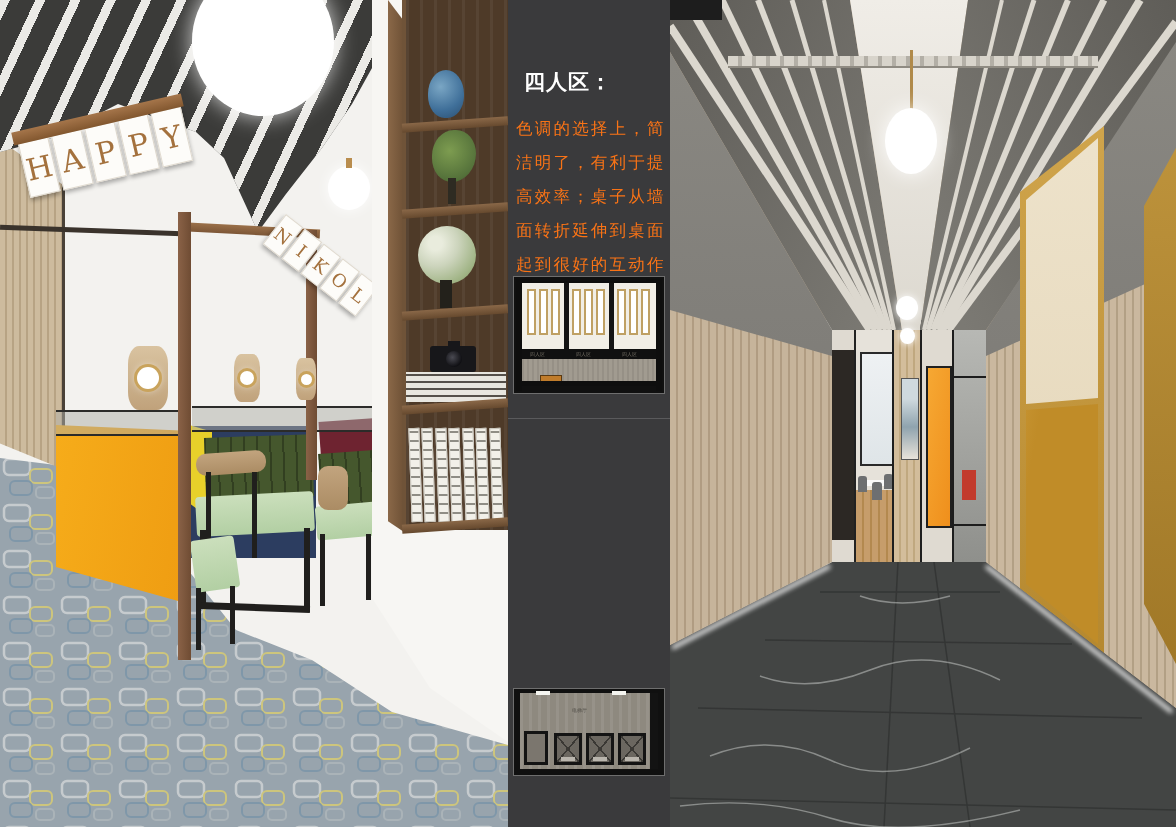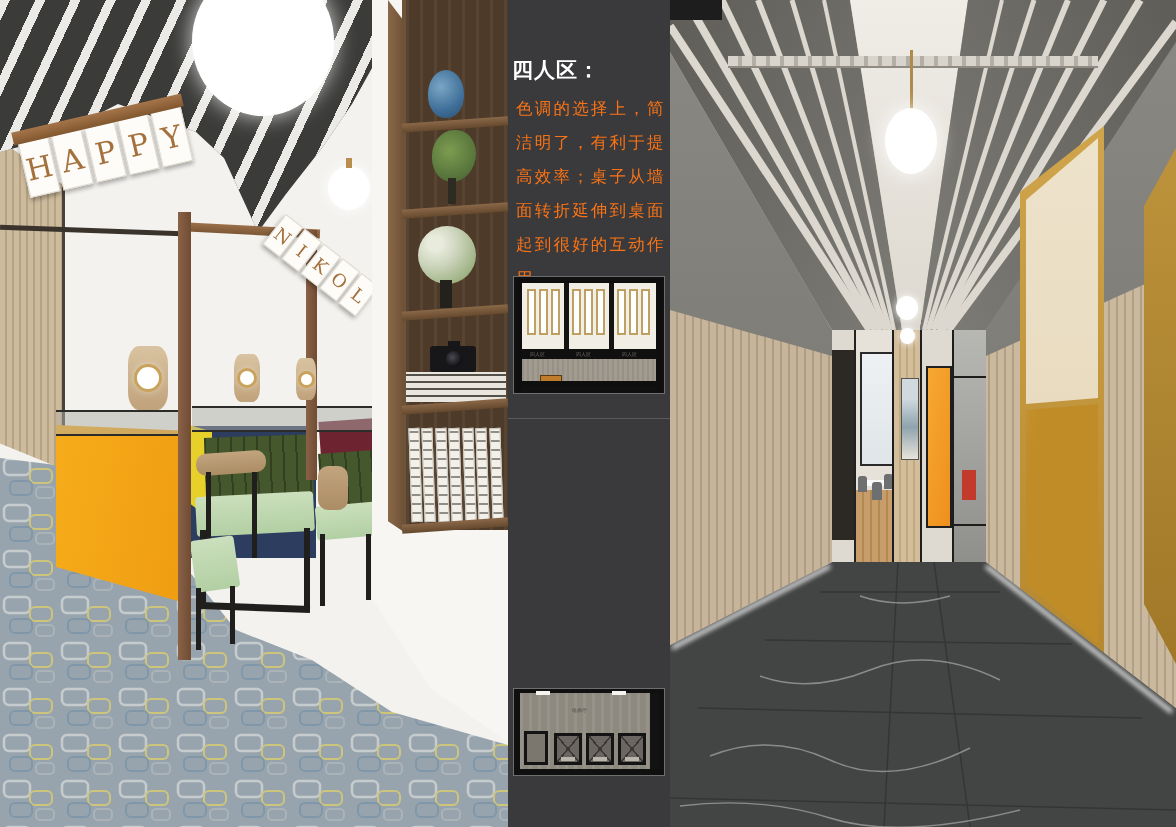--- a/index.html
+++ b/index.html
@@ -61,21 +61,21 @@
   .camera{left:42px;top:346px;width:46px;height:26px;background:#17171a;border-radius:3px;}
   .camera:before{content:"";position:absolute;left:16px;top:5px;width:16px;height:16px;border-radius:50%;background:radial-gradient(circle at 40% 40%,#4a4a52,#101014 70%);}
   .camera:after{content:"";position:absolute;left:18px;top:-5px;width:12px;height:6px;background:#17171a;}
   .vbooks{left:22px;top:428px;width:92px;height:94px;display:flex;gap:2px;align-items:flex-end;}
   .vbook{width:11px;height:92px;background:#f2f0e9;border:1px solid #c9c6bd;
     background-image:repeating-linear-gradient(0deg,transparent 0 7px,#8f8d85 7px 9px);transform:rotate(-2deg);}
 
   
   .panel{position:absolute;left:508px;top:0;width:162px;height:827px;background:#3a3a3c;color:#fff;}
   .panel .sec{position:absolute;left:0;width:162px;}
-  .panel h2{margin:4px;padding:0 0 0 0;font-size:21px;font-weight:bold;letter-spacing:1px;}
+  .panel h2{margin:16px;padding:0 0 0 0;font-size:21px;font-weight:bold;letter-spacing:1px;}
   .panel p{margin:8px 0 0 0;padding:0 6px 0 8px;font-size:16.5px;line-height:34px;text-align:justify;letter-spacing:.5px;color:#f97316;}
   .divider{position:absolute;left:0;top:418px;width:162px;height:1px;background:#5a5a5c;}
 
   .plan{position:absolute;left:5px;background:#101010;border:1px solid #6e6e6e;}
   .plan1{top:276px;width:150px;height:116px;}
   .plan2{top:688px;width:150px;height:86px;}
   .p1-room{left:8px;top:6px;width:134px;height:66px;background:#f1eee6;}
   .p1-div{top:6px;width:5px;height:66px;background:#141414;}
   .p1-pnl{top:12px;width:9px;height:46px;background:#fff;border:2px solid #bfa063;box-sizing:border-box;}
   .p1-wall{background:#0e0e0e;}

